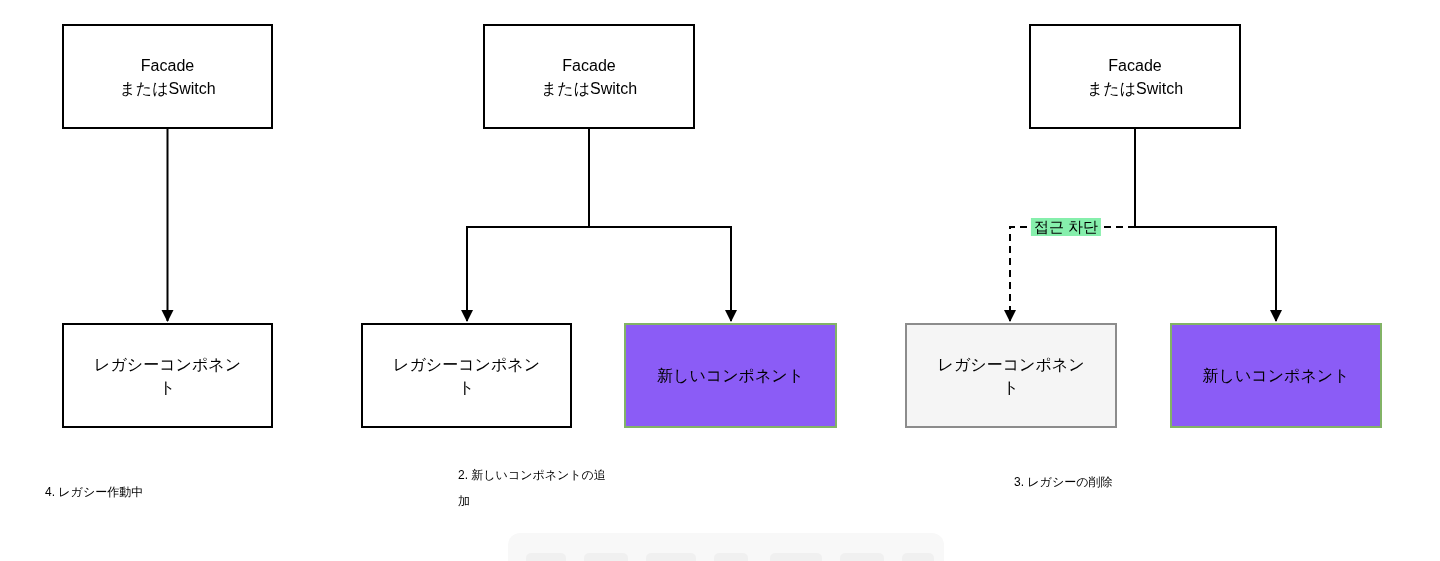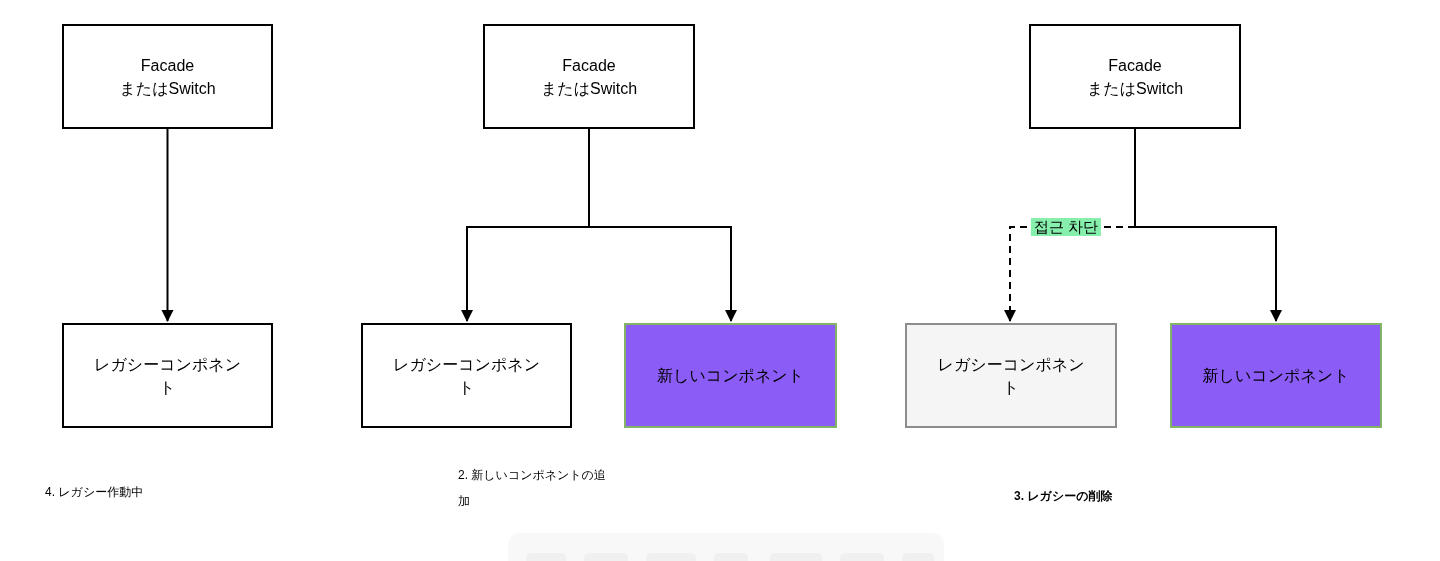--- a/index.html
+++ b/index.html
@@ -106,21 +106,21 @@
   <div class="node new" style="left:624px; top:323px; width:213px;">新しいコンポネント</div>
   <div class="caption" style="left:458px; top:462px; width:300px;">2. 新しいコンポネントの追
 加</div>
 
   <div class="node" style="left:1029px; top:24px; width:212px;">Facade
 またはSwitch</div>
   <div class="node disabled" style="left:905px; top:323px; width:212px;">レガシーコンポネン
 ト</div>
   <div class="node new" style="left:1170px; top:323px; width:212px;">新しいコンポネント</div>
   <div class="edge-label" style="left:1066px; top:227px;">접근 차단</div>
-  <div class="caption" style="left:1014px; top:483px; width:260px;font-weight:bold;">3. レガシーの削除</div>
+  <div class="caption" style="left:1014px; top:469px; width:260px;">3. レガシーの削除</div>
 
   <div class="watermark">
     <span class="blob" style="left:18px;  width:40px;"></span>
     <span class="blob" style="left:76px;  width:44px;"></span>
     <span class="blob" style="left:138px; width:50px;"></span>
     <span class="blob" style="left:206px; width:34px;"></span>
     <span class="blob" style="left:262px; width:52px;"></span>
     <span class="blob" style="left:332px; width:44px;"></span>
     <span class="blob" style="left:394px; width:32px;"></span>
   </div>

